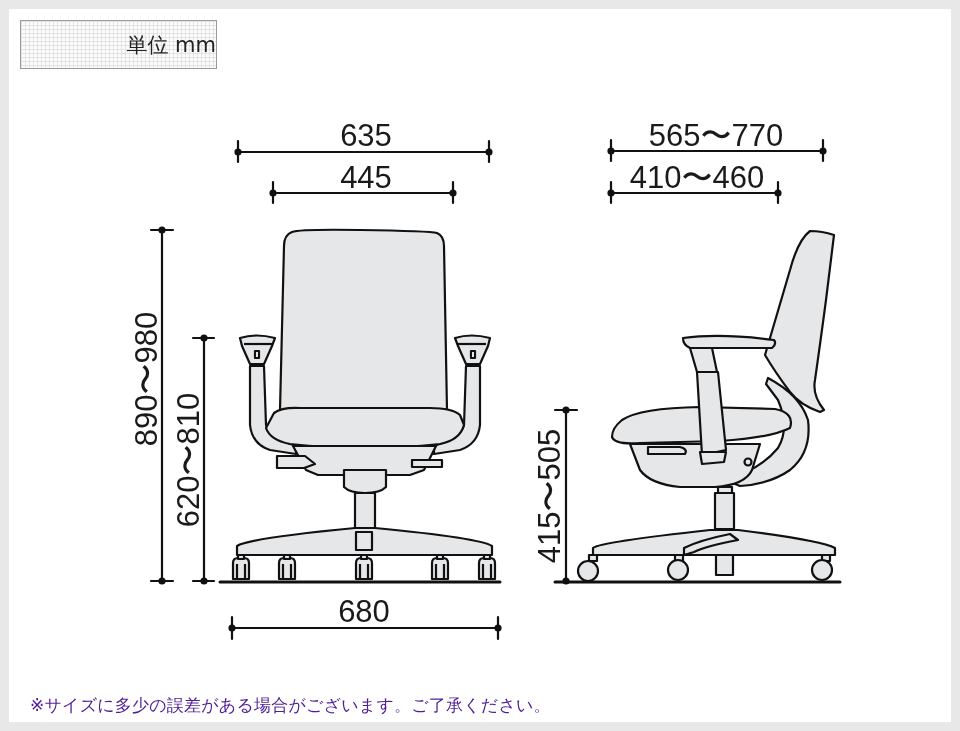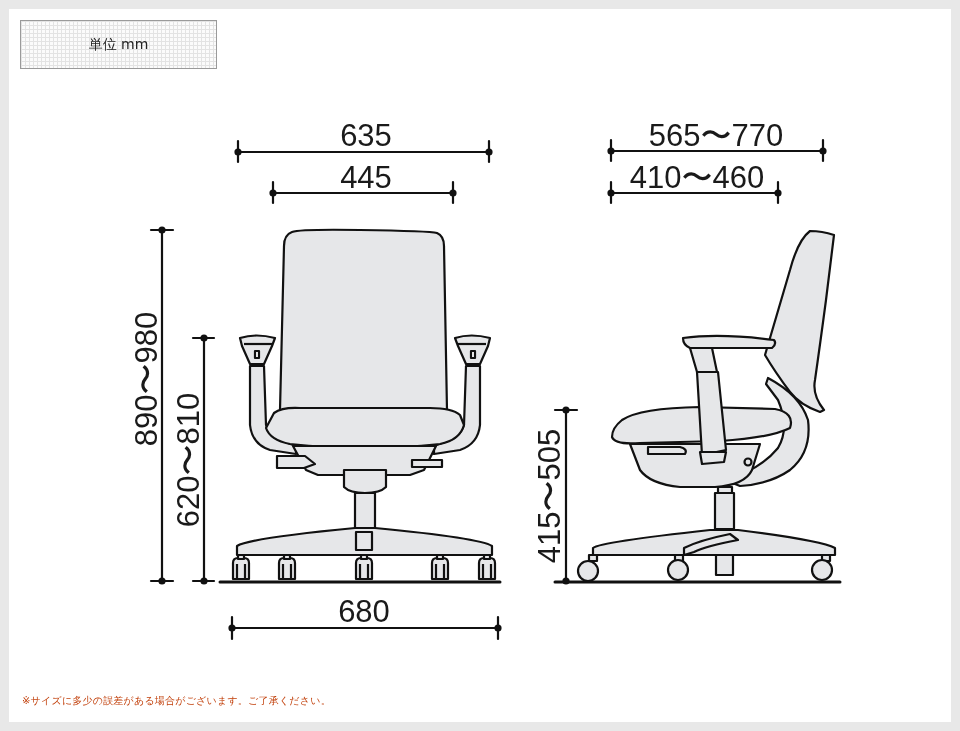--- a/index.html
+++ b/index.html
@@ -16,31 +16,31 @@
   }
   .unit-box {
     position: absolute; left: 20px; top: 20px;
     width: 195px; height: 47px;
     border: 1px solid #9a9a9a;
     background-color: #fbfbfb;
     background-image:
       linear-gradient(#e3e3e3 1px, transparent 1px),
       linear-gradient(90deg, #e3e3e3 1px, transparent 1px);
     background-size: 4px 4px;
-    display: flex; align-items: center; justify-content: center;
-    font-size: 14px; color: #222;
+    display: flex; align-items: center; justify-content: flex-end;
+    font-size: 21px; color: #222;
   }
   svg.drawing { position: absolute; left: 0; top: 0; }
   .dim-text {
     font-family: "Liberation Sans", sans-serif;
     font-size: 31px; fill: #1a1a1a;
   }
   .note {
-    position: absolute; left: 22px; top: 694px;
-    font-size: 10px; color: #c2410c;
+    position: absolute; left: 30px; top: 694px;
+    font-size: 17px; color: #4c1d95;
     letter-spacing: 0.2px;
   }
 </style>
 </head>
 <body>
 
 <div class="panel"></div>
 
 <div class="unit-box">
   <span>単位 mm</span>

